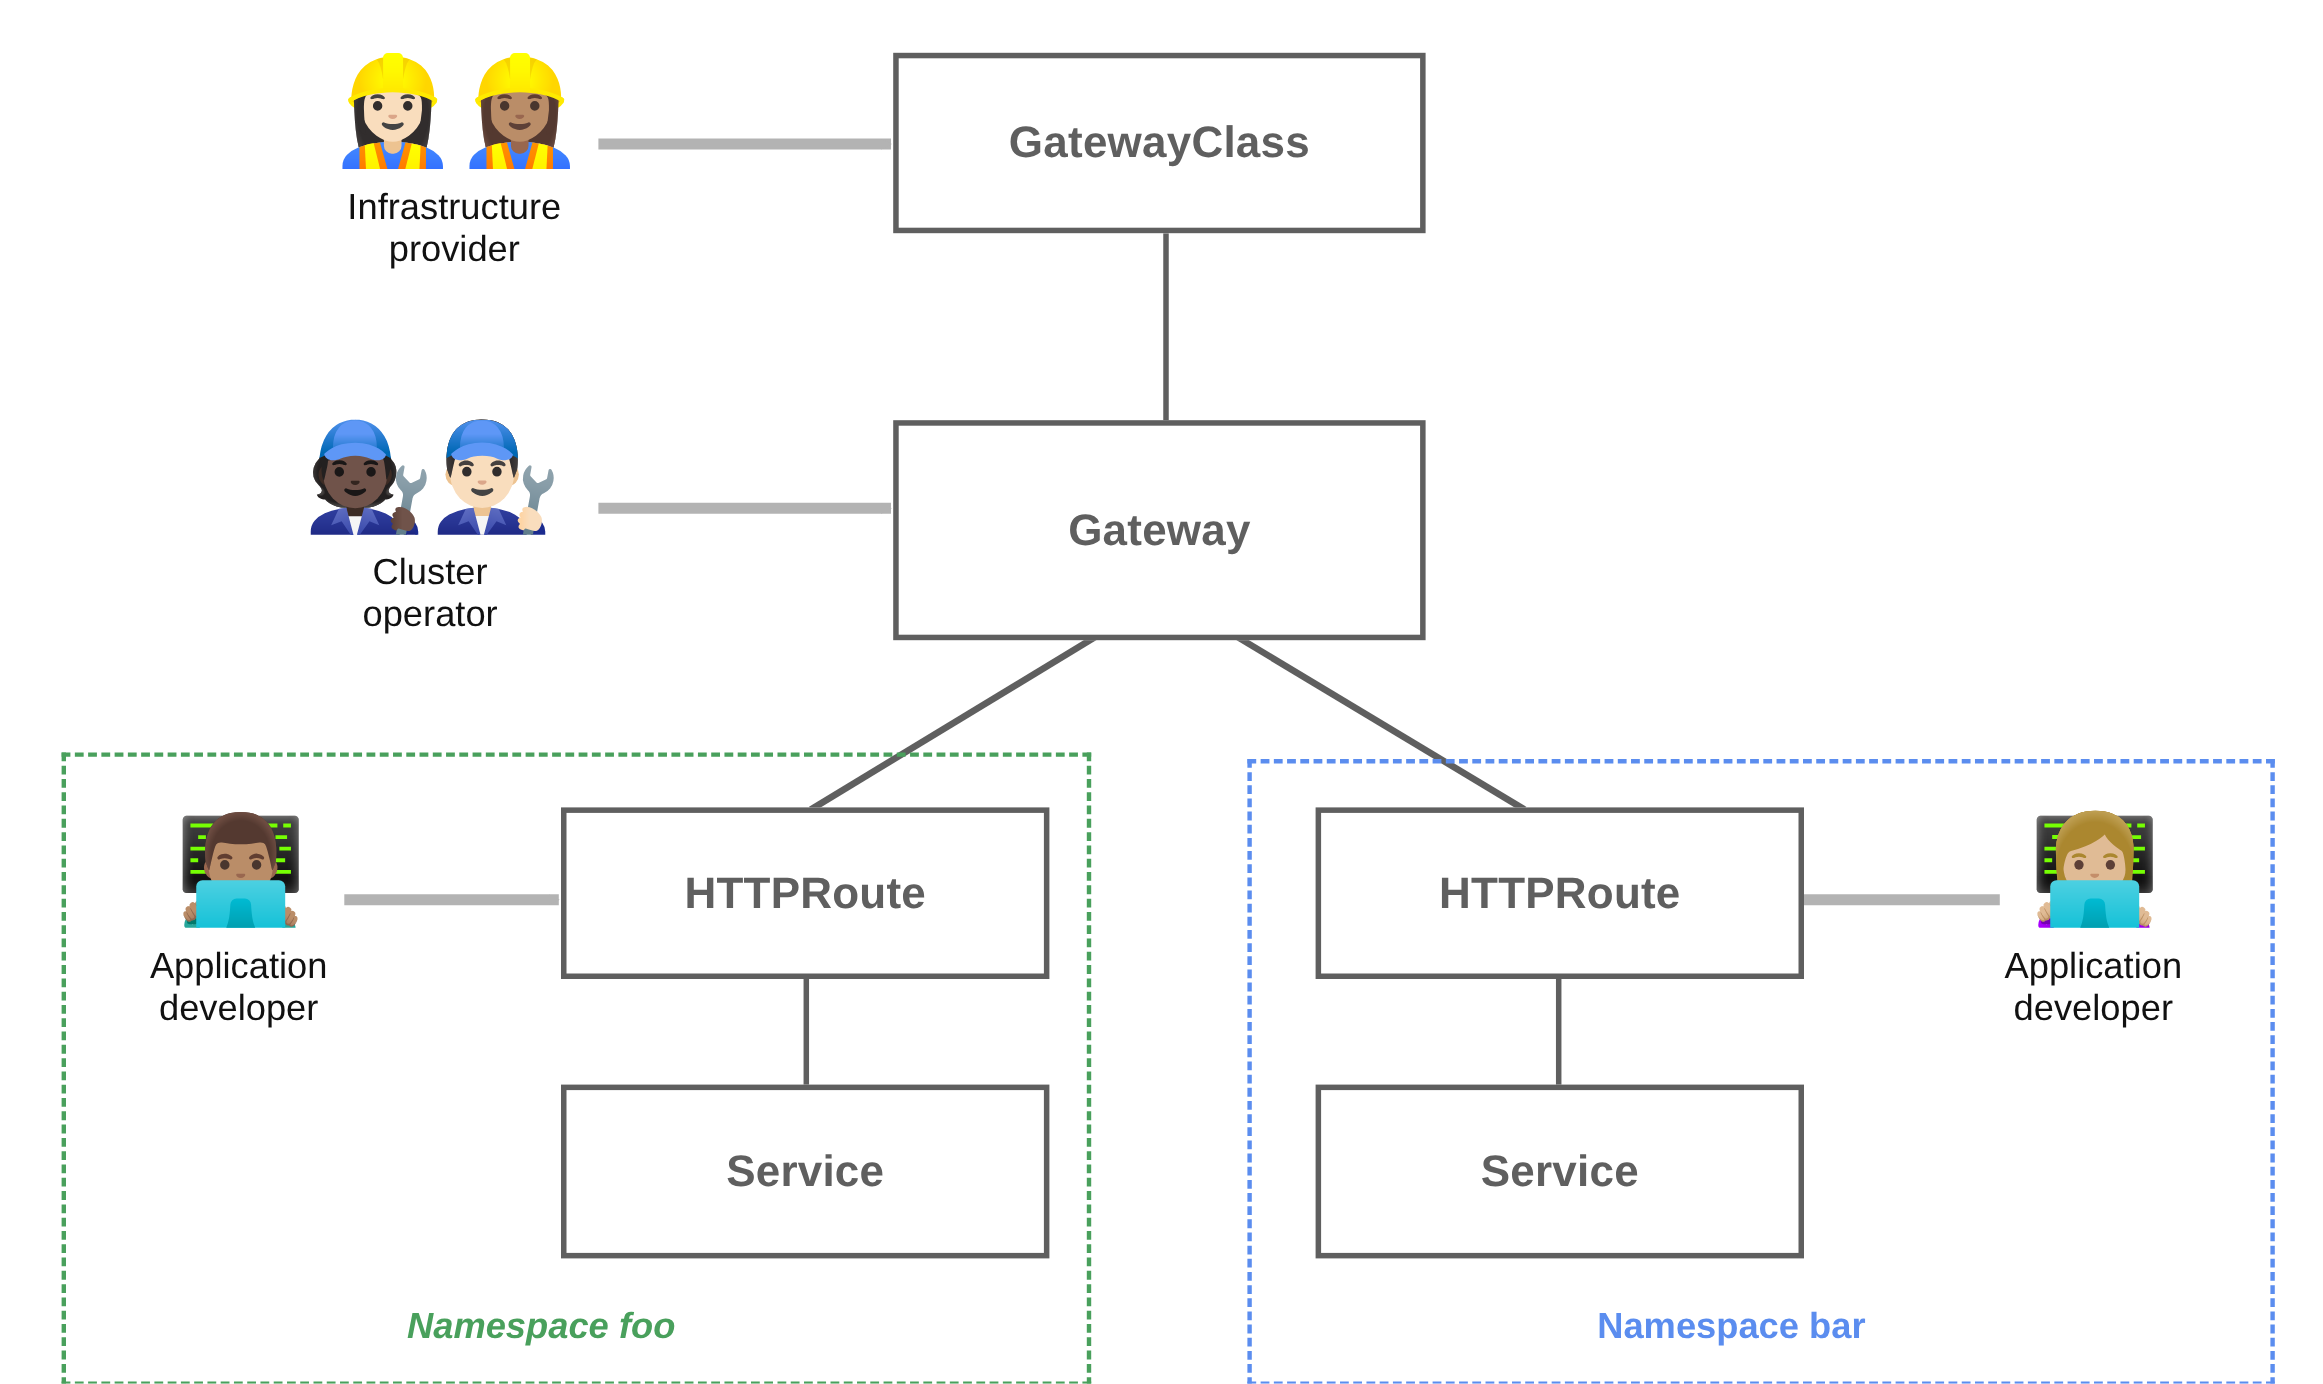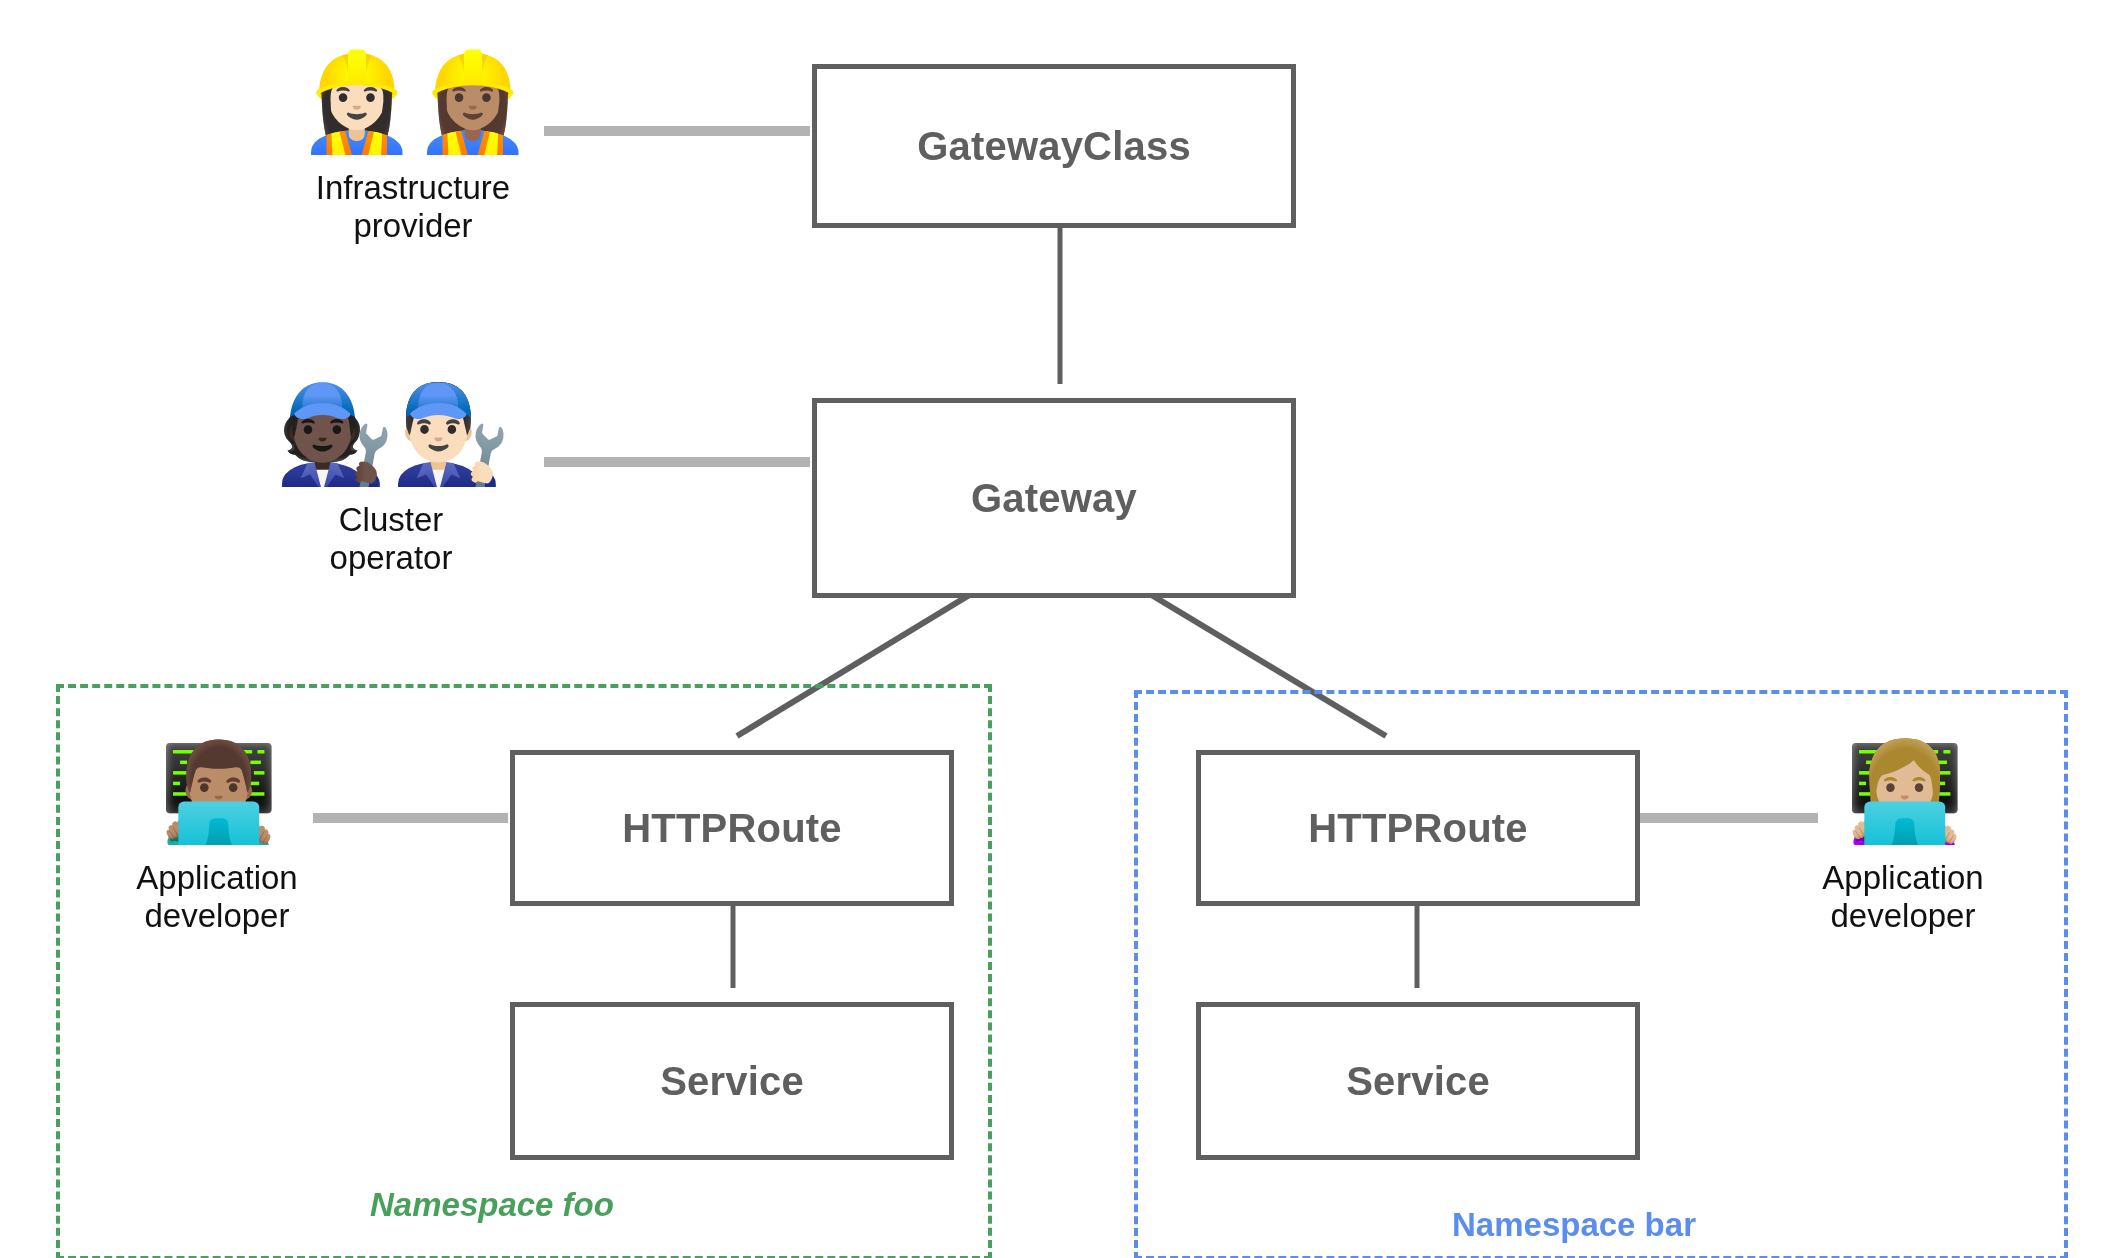--- a/index.html
+++ b/index.html
@@ -25,21 +25,20 @@
     height: 1258px;
   }
   .node-box {
     position: absolute;
     box-sizing: border-box;
     border: 5px solid #5f5f5f;
     background: #ffffff;
     display: flex;
     align-items: center;
     justify-content: center;
-    margin-top: 16px;
   }
   .node-label {
     color: #5f5f5f;
     font-size: 40px;
     font-weight: bold;
     letter-spacing: 0.2px;
     line-height: 1;
     white-space: nowrap;
   }
   .ns-box {
@@ -54,21 +53,21 @@
     border: 4px dashed #5b8def;
   }
   .ns-label {
     position: absolute;
     font-size: 33px;
     font-weight: bold;
     white-space: nowrap;
     line-height: 1;
   }
   .ns-label-foo { color: #49a05c; font-style: italic; }
-  .ns-label-bar { color: #5b8def; margin-top: 20px; }
+  .ns-label-bar { color: #5b8def; }
   .persona {
     position: absolute;
     display: flex;
     flex-direction: column;
     align-items: center;
     text-align: center;
   }
   .persona-emoji {
     font-size: 96px;
     line-height: 1.05;

